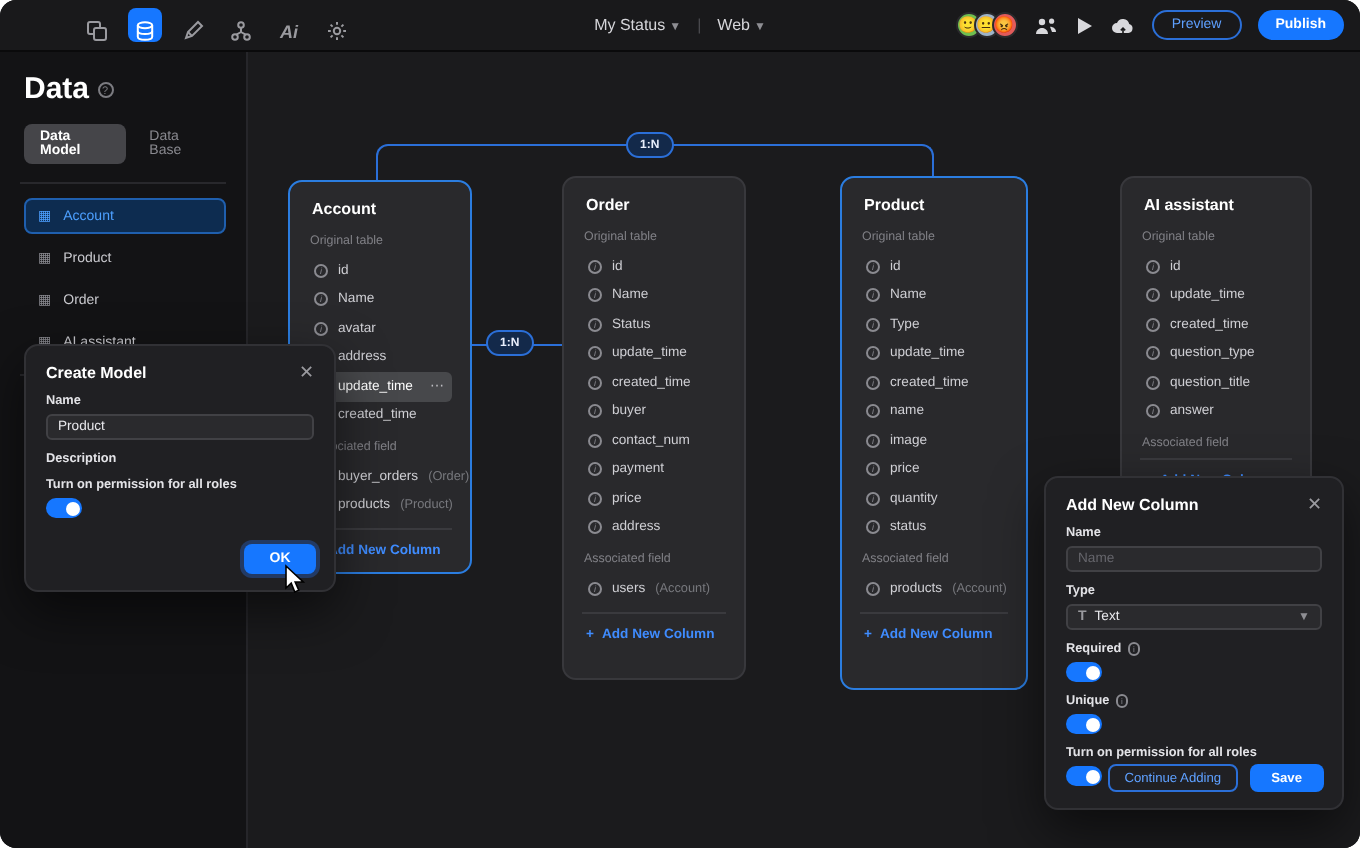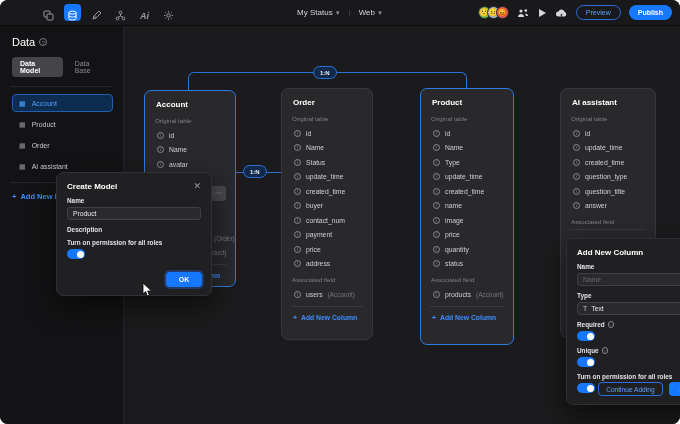--- a/index.html
+++ b/index.html
@@ -20,21 +20,21 @@
   .avatars{display:flex;}
   .avatar{width:13px;height:13px;border-radius:50%;border:1px solid #2a2a2c;margin-left:-4px;font-size:8px;line-height:11px;text-align:center;overflow:hidden;}
   .avatar:first-child{margin-left:0;}
   .btn-preview{height:15px;padding:0 9px;border:1px solid #2b6fd8;border-radius:9px;color:#5ea0ff;font-size:7px;display:flex;align-items:center;background:transparent;}
   .btn-publish{height:15px;padding:0 9px;border:none;border-radius:9px;color:#fff;font-size:7px;display:flex;align-items:center;background:#1677ff;font-weight:bold;}
   .tb-tool{color:#d8d8dc;display:flex;align-items:center;}
 
   
   #sidebar{position:absolute;left:0;top:26px;bottom:0;width:124px;background:#131315;border-right:1px solid #26262a;z-index:5;padding:10px 10px 0 12px;}
   .sb-title-row{display:flex;align-items:center;gap:4px;margin-bottom:9px;}
-  .sb-title{color:#fff;font-size:11px;font-weight:normal;}
+  .sb-title{color:#fff;font-size:15px;font-weight:bold;}
   .help-c{width:8px;height:8px;border:1px solid #7c7c81;border-radius:50%;color:#7c7c81;font-size:5.5px;line-height:8px;text-align:center;}
   .sb-tabs{display:flex;align-items:center;gap:4px;margin-bottom:9px;}
   .sb-tab{font-size:7px;color:#8a8a90;padding:3px 8px;border-radius:4px;}
   .sb-tab.active{background:#454549;color:#fff;font-weight:bold;}
   .sb-div{height:1px;background:#28282c;margin:0 0 7px -2px;}
   .side-item{display:flex;align-items:center;gap:6px;height:18px;border-radius:4px;padding:0 6px;margin-bottom:3px;font-size:7px;color:#c9c9ce;border:1px solid transparent;}
   .side-item .mico{font-size:7px;color:#8a8a90;line-height:1;}
   .side-item.active{background:#0d2c50;border-color:#1f5fae;color:#4da0ff;}
   .side-item.active .mico{color:#4da0ff;}
   .add-model{display:flex;align-items:center;gap:4px;color:#3f8cff;font-size:7.5px;font-weight:bold;margin-top:9px;}
@@ -54,21 +54,21 @@
   .f-row{display:flex;align-items:center;gap:5px;height:14.5px;color:#cfcfd4;font-size:6.8px;padding:0 3px;border-radius:3px;}
   .f-row.selected{background:#47484b;color:#fff;}
   .f-ic{flex:0 0 auto;width:7px;height:7px;border:0.8px solid #8a8a90;border-radius:50%;color:#8a8a90;font-size:4.5px;line-height:6.5px;text-align:center;font-style:italic;}
   .f-name{white-space:nowrap;}
   .f-suffix{color:#77787d;font-size:6.4px;white-space:nowrap;}
   .f-menu{margin-left:auto;color:#bdbdc2;font-size:7px;letter-spacing:1px;}
   .t-div{height:1px;background:#3a3a3e;margin:4px 0 0 0;}
   .t-add{display:flex;align-items:center;gap:4px;color:#3f8cff;font-size:6.8px;font-weight:bold;margin-top:7px;padding-left:2px;}
 
   
-  .dialog{position:absolute;background:#202023;border:1px solid #313135;border-radius:7px;box-shadow:0 10px 26px rgba(0,0,0,.55);z-index:40;padding:9px 10px;margin-left:44px;}
+  .dialog{position:absolute;background:#202023;border:1px solid #313135;border-radius:7px;box-shadow:0 10px 26px rgba(0,0,0,.55);z-index:40;padding:9px 10px;}
   #dlg-create{left:12px;top:172px;width:156px;height:124px;}
   #dlg-column{left:522px;top:238px;width:150px;height:167px;}
   .dlg-head{display:flex;align-items:center;justify-content:space-between;margin-bottom:6px;}
   .dlg-title{color:#fff;font-size:8px;font-weight:bold;}
   .dlg-x{color:#9a9a9f;font-size:9px;line-height:1;}
   .fld-label{color:#e3e3e7;font-size:6.4px;font-weight:bold;margin:6px 0 3px 0;display:flex;align-items:center;gap:3px;}
   .info-c{width:6.5px;height:6.5px;border:0.8px solid #8a8a90;border-radius:50%;color:#8a8a90;font-size:4px;line-height:6px;text-align:center;font-weight:normal;}
   .tb-input{display:block;width:100%;background:#2a2a2d;border:1px solid #414145;border-radius:3px;height:13px;font-size:6.8px;color:#e8e8ec;padding:0 5px;outline:none;}
   .tb-input::placeholder{color:#66666c;}
   .select-box{display:flex;align-items:center;gap:4px;width:100%;background:#2a2a2d;border:1px solid #414145;border-radius:3px;height:13px;font-size:6.8px;color:#e8e8ec;padding:0 5px;}

